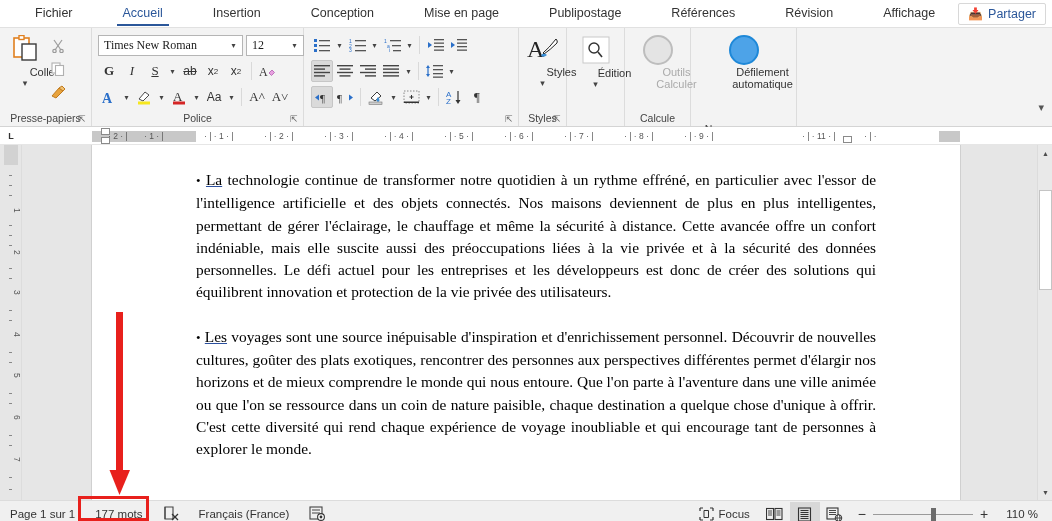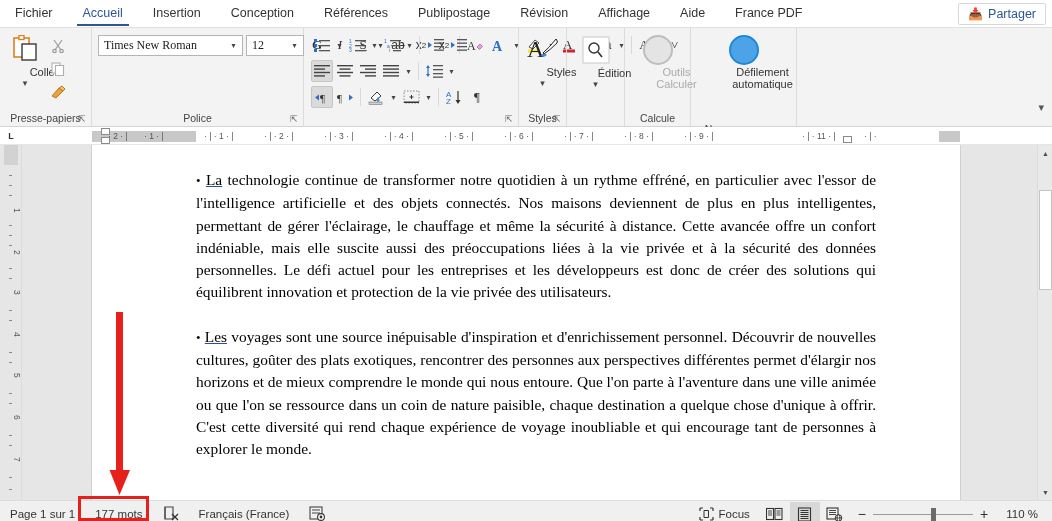--- a/index.html
+++ b/index.html
@@ -15,21 +15,21 @@
     height: 28px; width: 1052px;
     background: #ffffff;
     display: flex; align-items: flex-end;
     position: relative;
     border-bottom: 1px solid #e1e1e1;
   }
   .tab {
     font-size: 12.5px; color: #333333;
     padding: 0 15px; height: 27px;
     line-height: 27px;
-    white-space: nowrap; cursor: default;
+    white-space: nowrap; cursor: default; margin-left: 20px;
   }
   .tab.active { color: #2b579a; font-weight: normal; position: relative; }
   .tab.active::after {
     content: ""; position: absolute;
     left: 9px; right: 9px; bottom: 1px; height: 2px;
     background: #2b579a;
   }
   .share-btn {
     position: absolute; right: 6px; top: 3px;
     height: 22px; padding: 0 9px;
@@ -186,22 +186,23 @@
   .arrow-wrap { position: absolute; left: 108px; top: 312px; z-index: 40; }
 </style>
 </head>
 <body>
 
 <div class="tabbar">
   <div class="tab">Fichier</div>
   <div class="tab active">Accueil</div>
   <div class="tab">Insertion</div>
   <div class="tab">Conception</div>
+  <div class="tab">Mise en page</div>
+  <div class="tab">Publipostage</div>
   <div class="tab">Références</div>
-  <div class="tab">Publipostage</div>
   <div class="tab">Révision</div>
   <div class="tab">Affichage</div>
   <div class="tab">Aide</div>
   <div class="tab">France PDF</div>
 
   <div class="share-btn">
     <span style="font-size:12px;">📥</span>
     <span>Partager</span>
   </div>
 </div>
@@ -240,21 +241,21 @@
             <path d="M9 3 L12 1 L15 4 L13 6 Z" fill="#f0c070" stroke="#c07a1e" stroke-width="1"></path>
           </svg>
         </div>
       </div>
     </div>
     <div class="group-label">Presse-papiers</div>
     <div class="dlg">⇱</div>
   </div>
 
   <div class="group" style="width:212px;">
-    <div class="group-body" style="gap:2px;padding-left:3px;">
+    <div class="group-body" style="flex-direction:column;gap:2px;padding-left:3px;">
       <div class="row" style="gap:3px;">
         <div class="combo" style="width:145px;">
           <span>Times New Roman</span>
           <span class="cdn">▾</span>
         </div>
         <div class="combo" style="width:58px;">
           <span>12</span>
           <span class="cdn">▾</span>
         </div>
       </div>

